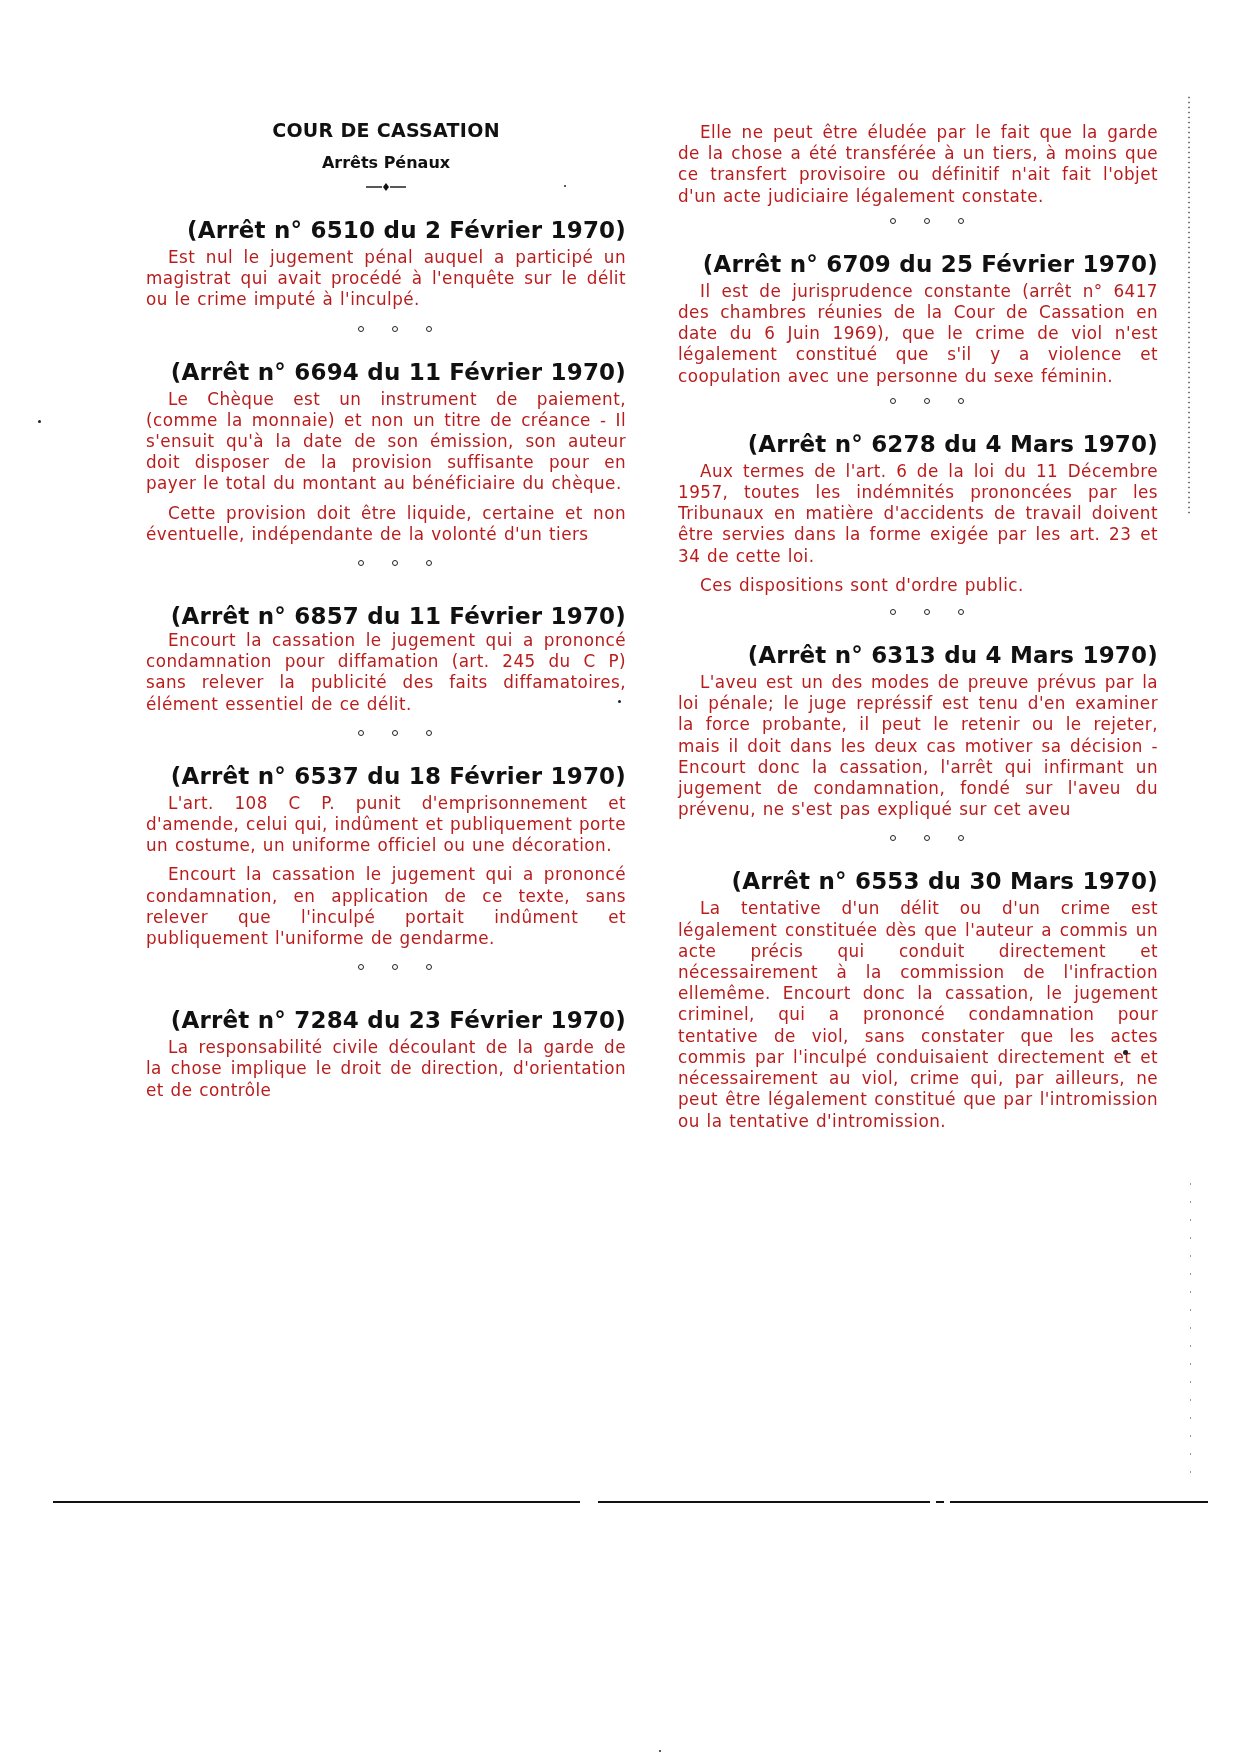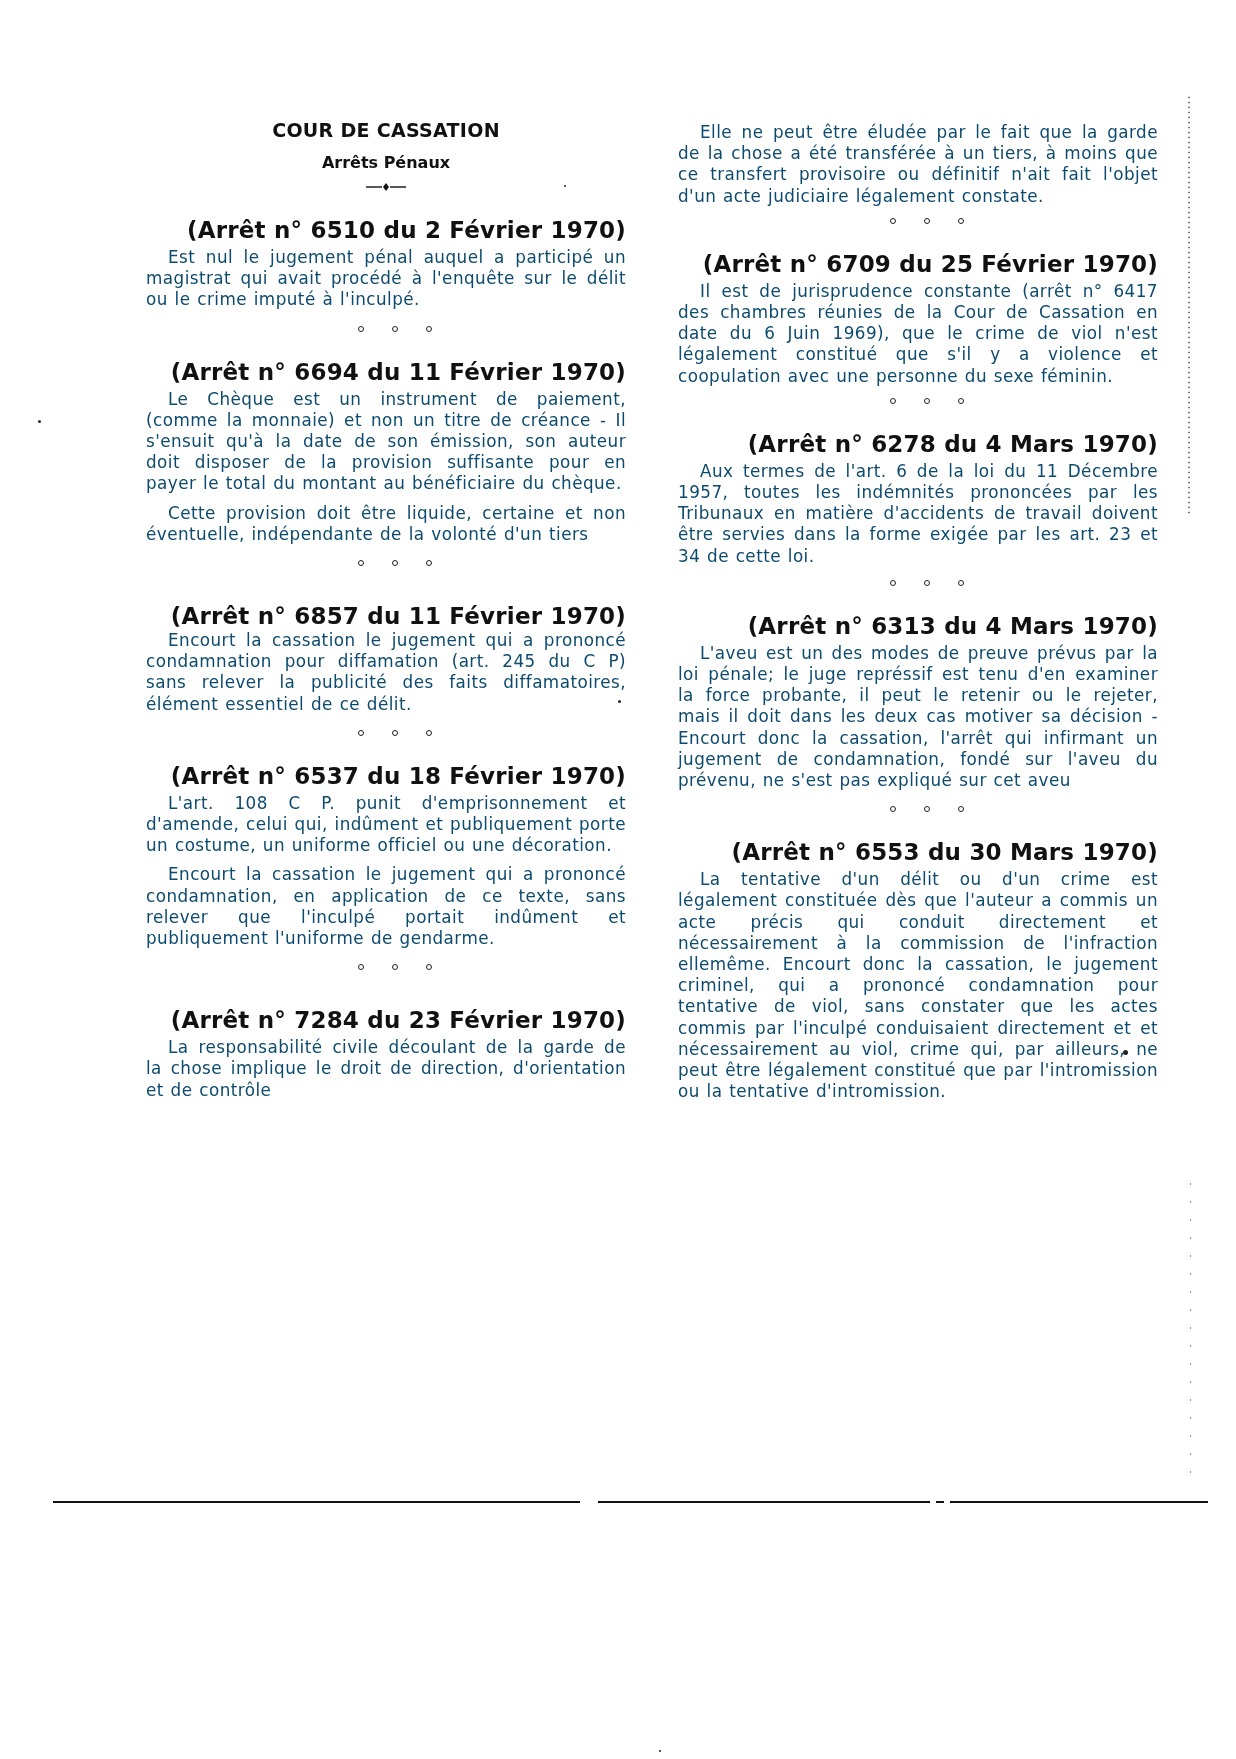--- a/index.html
+++ b/index.html
@@ -22,21 +22,21 @@
       display: block; text-align: center; font-size: 12px; line-height: 14px; margin: 2px 0 24px 0;
     }
     .ornament svg { display: inline-block; }
     .heading {
       text-align: right; font-weight: bold; font-size: 23px; line-height: 22px;
       margin: 0 0 6px 0; letter-spacing: 0.2px;
     }
     .para {
       font-size: 16.8px; line-height: 21.2px; margin: 0 0 8px 0;
       text-align: justify; text-indent: 22px; letter-spacing: 0.45px; word-spacing: 1px;
-      color: #0c4a6e;
+      color: #b91c1c;
     }
     .sep {
       text-align: center; font-size: 10px; line-height: 12px; margin: 12px 0 26px 0;
       letter-spacing: 18px; color: #222; padding-left: 18px;
     }
     .sep .dot {
       display: inline-block; width: 4px; height: 4px; border: 1.5px solid #222;
       border-radius: 50%; margin: 0 14px; background: #fff;
     }
     .rule {
@@ -112,20 +112,21 @@
 
     <div>
       <div class="heading">(Arrêt n° 6709 du 25 Février 1970)</div>
       <p class="para">Il est de jurisprudence constante (arrêt n° 6417 des chambres réunies de la Cour de Cassation en date du 6 Juin 1969), que le crime de viol n'est légalement constitué que s'il y a violence et coopulation avec une personne du sexe féminin.</p>
     </div>
     <div class="sep" style="margin-top:4px"><span class="dot"></span><span class="dot"></span><span class="dot"></span></div>
 
     <div>
       <div class="heading">(Arrêt n° 6278 du 4 Mars 1970)</div>
       <p class="para">Aux termes de l'art. 6 de la loi du 11 Décembre 1957, toutes les indémnités prononcées par les Tribunaux en matière d'accidents de travail doivent être servies dans la forme exigée par les art. 23 et 34 de cette loi.</p>
+      <p class="para">Ces dispositions sont d'ordre public.</p>
     </div>
     <div class="sep" style="margin-top:10px"><span class="dot"></span><span class="dot"></span><span class="dot"></span></div>
 
     <div>
       <div class="heading">(Arrêt n° 6313 du 4 Mars 1970)</div>
       <p class="para">L'aveu est un des modes de preuve prévus par la loi pénale; le juge représsif est tenu d'en examiner la force probante, il peut le retenir ou le rejeter, mais il doit dans les deux cas motiver sa décision - Encourt donc la cassation, l'arrêt qui infirmant un jugement de condamnation, fondé sur l'aveu du prévenu, ne s'est pas expliqué sur cet aveu</p>
     </div>
     <div class="sep"><span class="dot"></span><span class="dot"></span><span class="dot"></span></div>
 
     <div>

